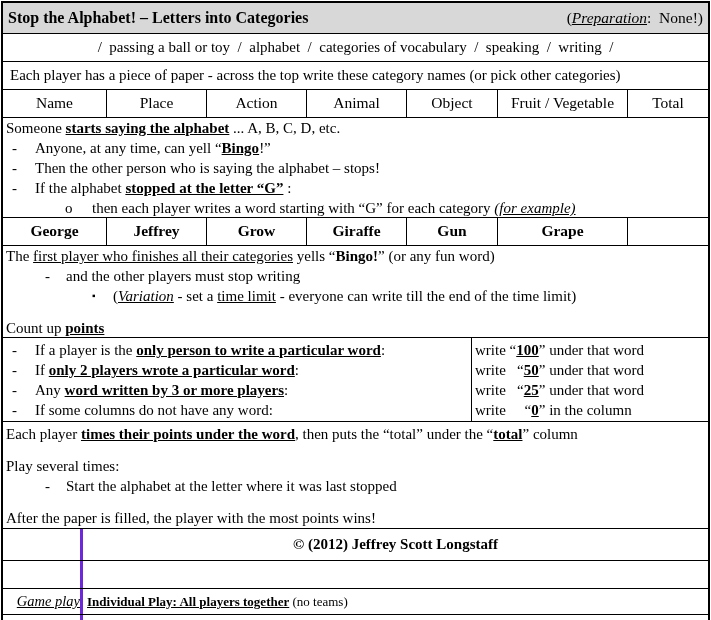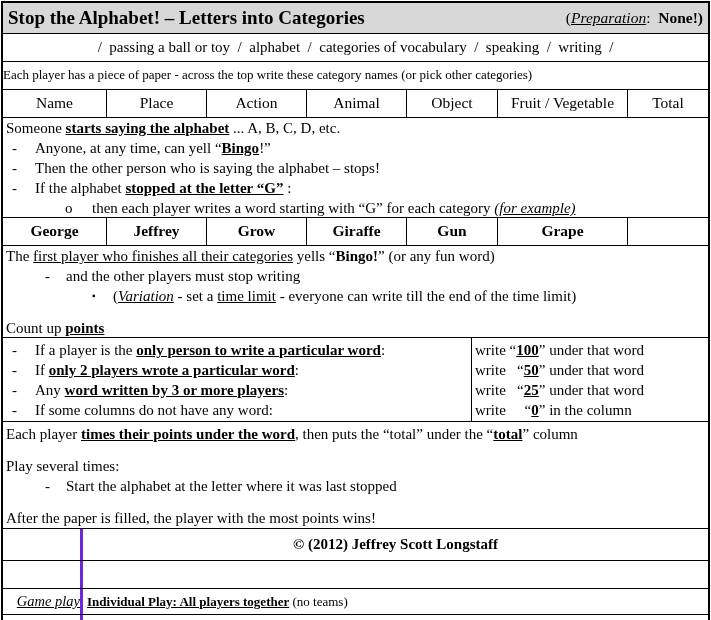--- a/index.html
+++ b/index.html
@@ -7,27 +7,27 @@
   body { font-family:"Liberation Serif","DejaVu Serif",serif; color:#000; font-size:15px; }
 
   .doc {
     position:absolute; left:1px; top:1px; width:709px; height:625px;
     border:2px solid #000; background:#fff;
   }
   .row { border-bottom:1px solid #000; position:relative; white-space:nowrap; overflow:hidden; }
 
   
   .title-bar { height:31px; background:#d8d8d8; display:flex; align-items:center; justify-content:space-between; padding:0 5px 0 5px; }
-  .title-main { font-weight:bold; font-size:19px; }
+  .title-main { font-weight:bold; font-size:16px; }
   .prep { font-size:15.5px; }
   .prep .label { font-style:italic; text-decoration:underline; }
-  .prep .value, .prep .close { font-weight:bold;text-align:right; }
+  .prep .value, .prep .close { font-weight:normal;text-align:right; }
 
   .tags-row { height:28px; line-height:26px; text-align:center; font-size:15px; }
-  .paper-row { height:28px; line-height:26px; padding-left:0; font-size:13px; }
+  .paper-row { height:28px; line-height:26px; padding-left:7px; font-size:15px; }
 
   
   .cat-row { height:28px; display:flex; }
   .cat-cell { border-right:1px solid #000; text-align:center; line-height:26px; font-weight:normal; font-size:15.5px; overflow:hidden; }
   .cat-cell:last-child { border-right:none; }
   .w0{width:104px}.w1{width:100px}.w2{width:100px}.w3{width:100px}.w4{width:91px}.w5{width:130px}.w6{width:80px; flex:1;}
   .example .cat-cell { font-weight:bold; }
 
   
   .rich-line { height:20px; line-height:20px; font-size:15px; position:relative; }

